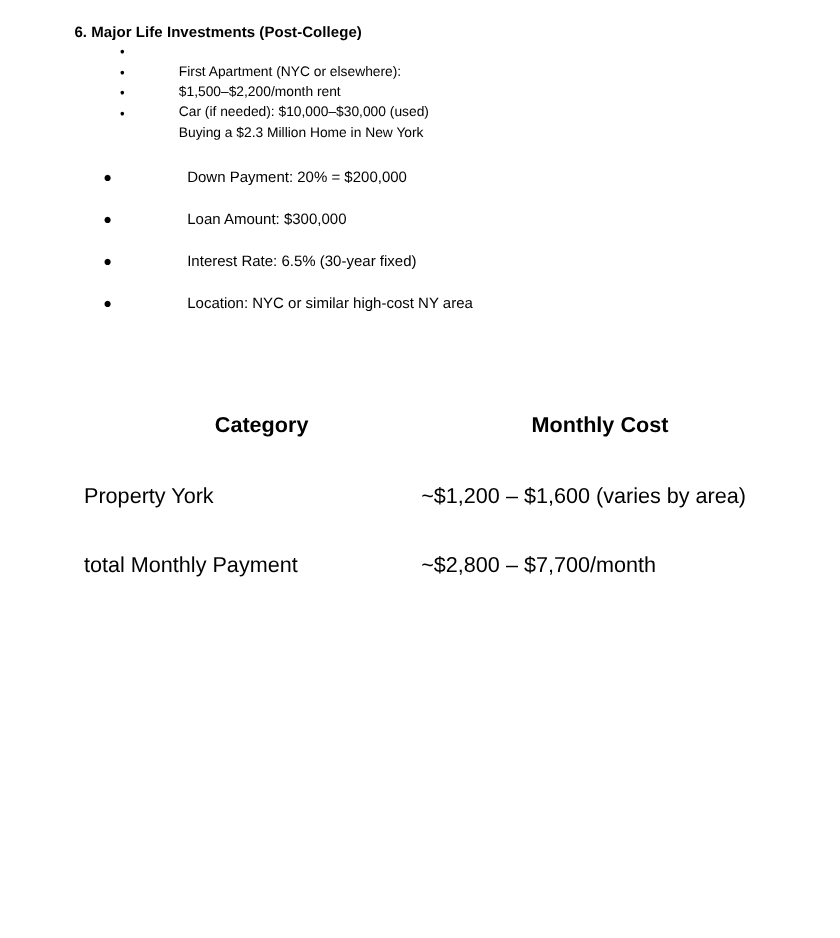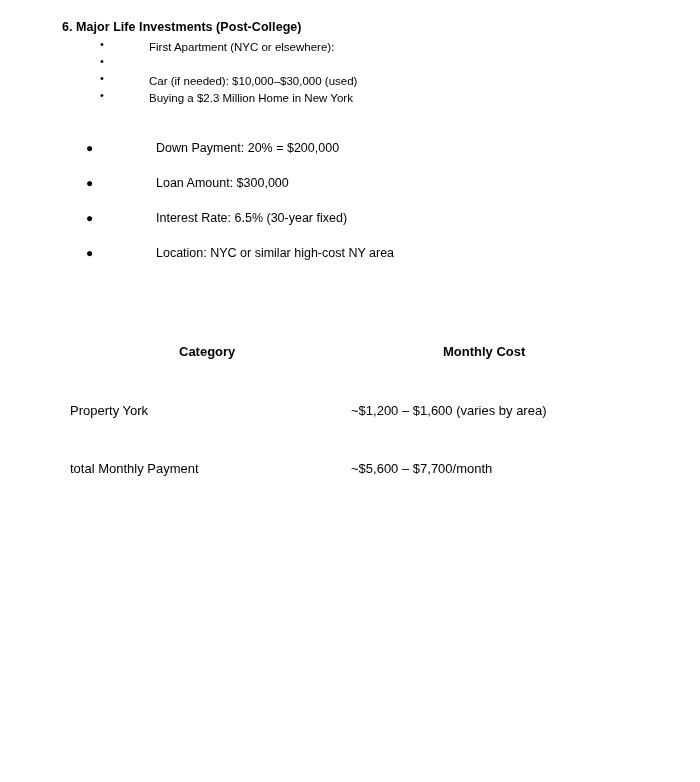--- a/index.html
+++ b/index.html
@@ -47,21 +47,21 @@
   }
   .sub-item .bullet {
     position: absolute;
     left: 38px;
     top: 0;
     font-size: 11px;
   }
   .sub-item .text {
     position: absolute;
     left: 87px;
-    top: 3px;
+    top: 16px;
     white-space: nowrap;
   }
 
   
   .main-list {
     position: absolute;
     left: 62px;
     top: 138px;
     width: 600px;
   }
@@ -93,21 +93,21 @@
     top: 344px;
     width: 600px;
   }
   .table .row {
     position: relative;
     width: 600px;
   }
   .table .cell {
     position: absolute;
     top: 0;
-    font-size: 13px;
+    font-size: 18px;
     white-space: nowrap;
   }
   .table .col-cat { left: 0px; }
   .table .col-cost { left: 281px; }
 
   .header-row {
     height: 59px;
   }
   .header-row .cell {
     font-weight: bold;
@@ -129,20 +129,21 @@
 
   <div class="heading">6. Major Life Investments (Post-College)</div>
 
   <div class="sub-list">
     <div class="sub-item">
       <span class="bullet">•</span>
       <span class="text">First Apartment (NYC or elsewhere):</span>
     </div>
     <div class="sub-item">
       <span class="bullet">•</span>
+      <span class="text">$1,500–$2,200/month rent</span>
     </div>
     <div class="sub-item">
       <span class="bullet">•</span>
       <span class="text">Car (if needed): $10,000–$30,000 (used)</span>
     </div>
     <div class="sub-item">
       <span class="bullet">•</span>
       <span class="text">Buying a $2.3 Million Home in New York</span>
     </div>
   </div>
@@ -170,17 +171,17 @@
     <div class="row header-row">
       <span class="cell col-cat">Category</span>
       <span class="cell col-cost">Monthly Cost</span>
     </div>
     <div class="row data-row">
       <span class="cell col-cat">Property York</span>
       <span class="cell col-cost">~$1,200 – $1,600 (varies by area)</span>
     </div>
     <div class="row data-row">
       <span class="cell col-cat">total Monthly Payment</span>
-      <span class="cell col-cost">~$5,600 – $7,700/month</span>
+      <span class="cell col-cost">~$2,800 – $7,700/month</span>
     </div>
   </div>
 
 </div>
 
 </body></html>

